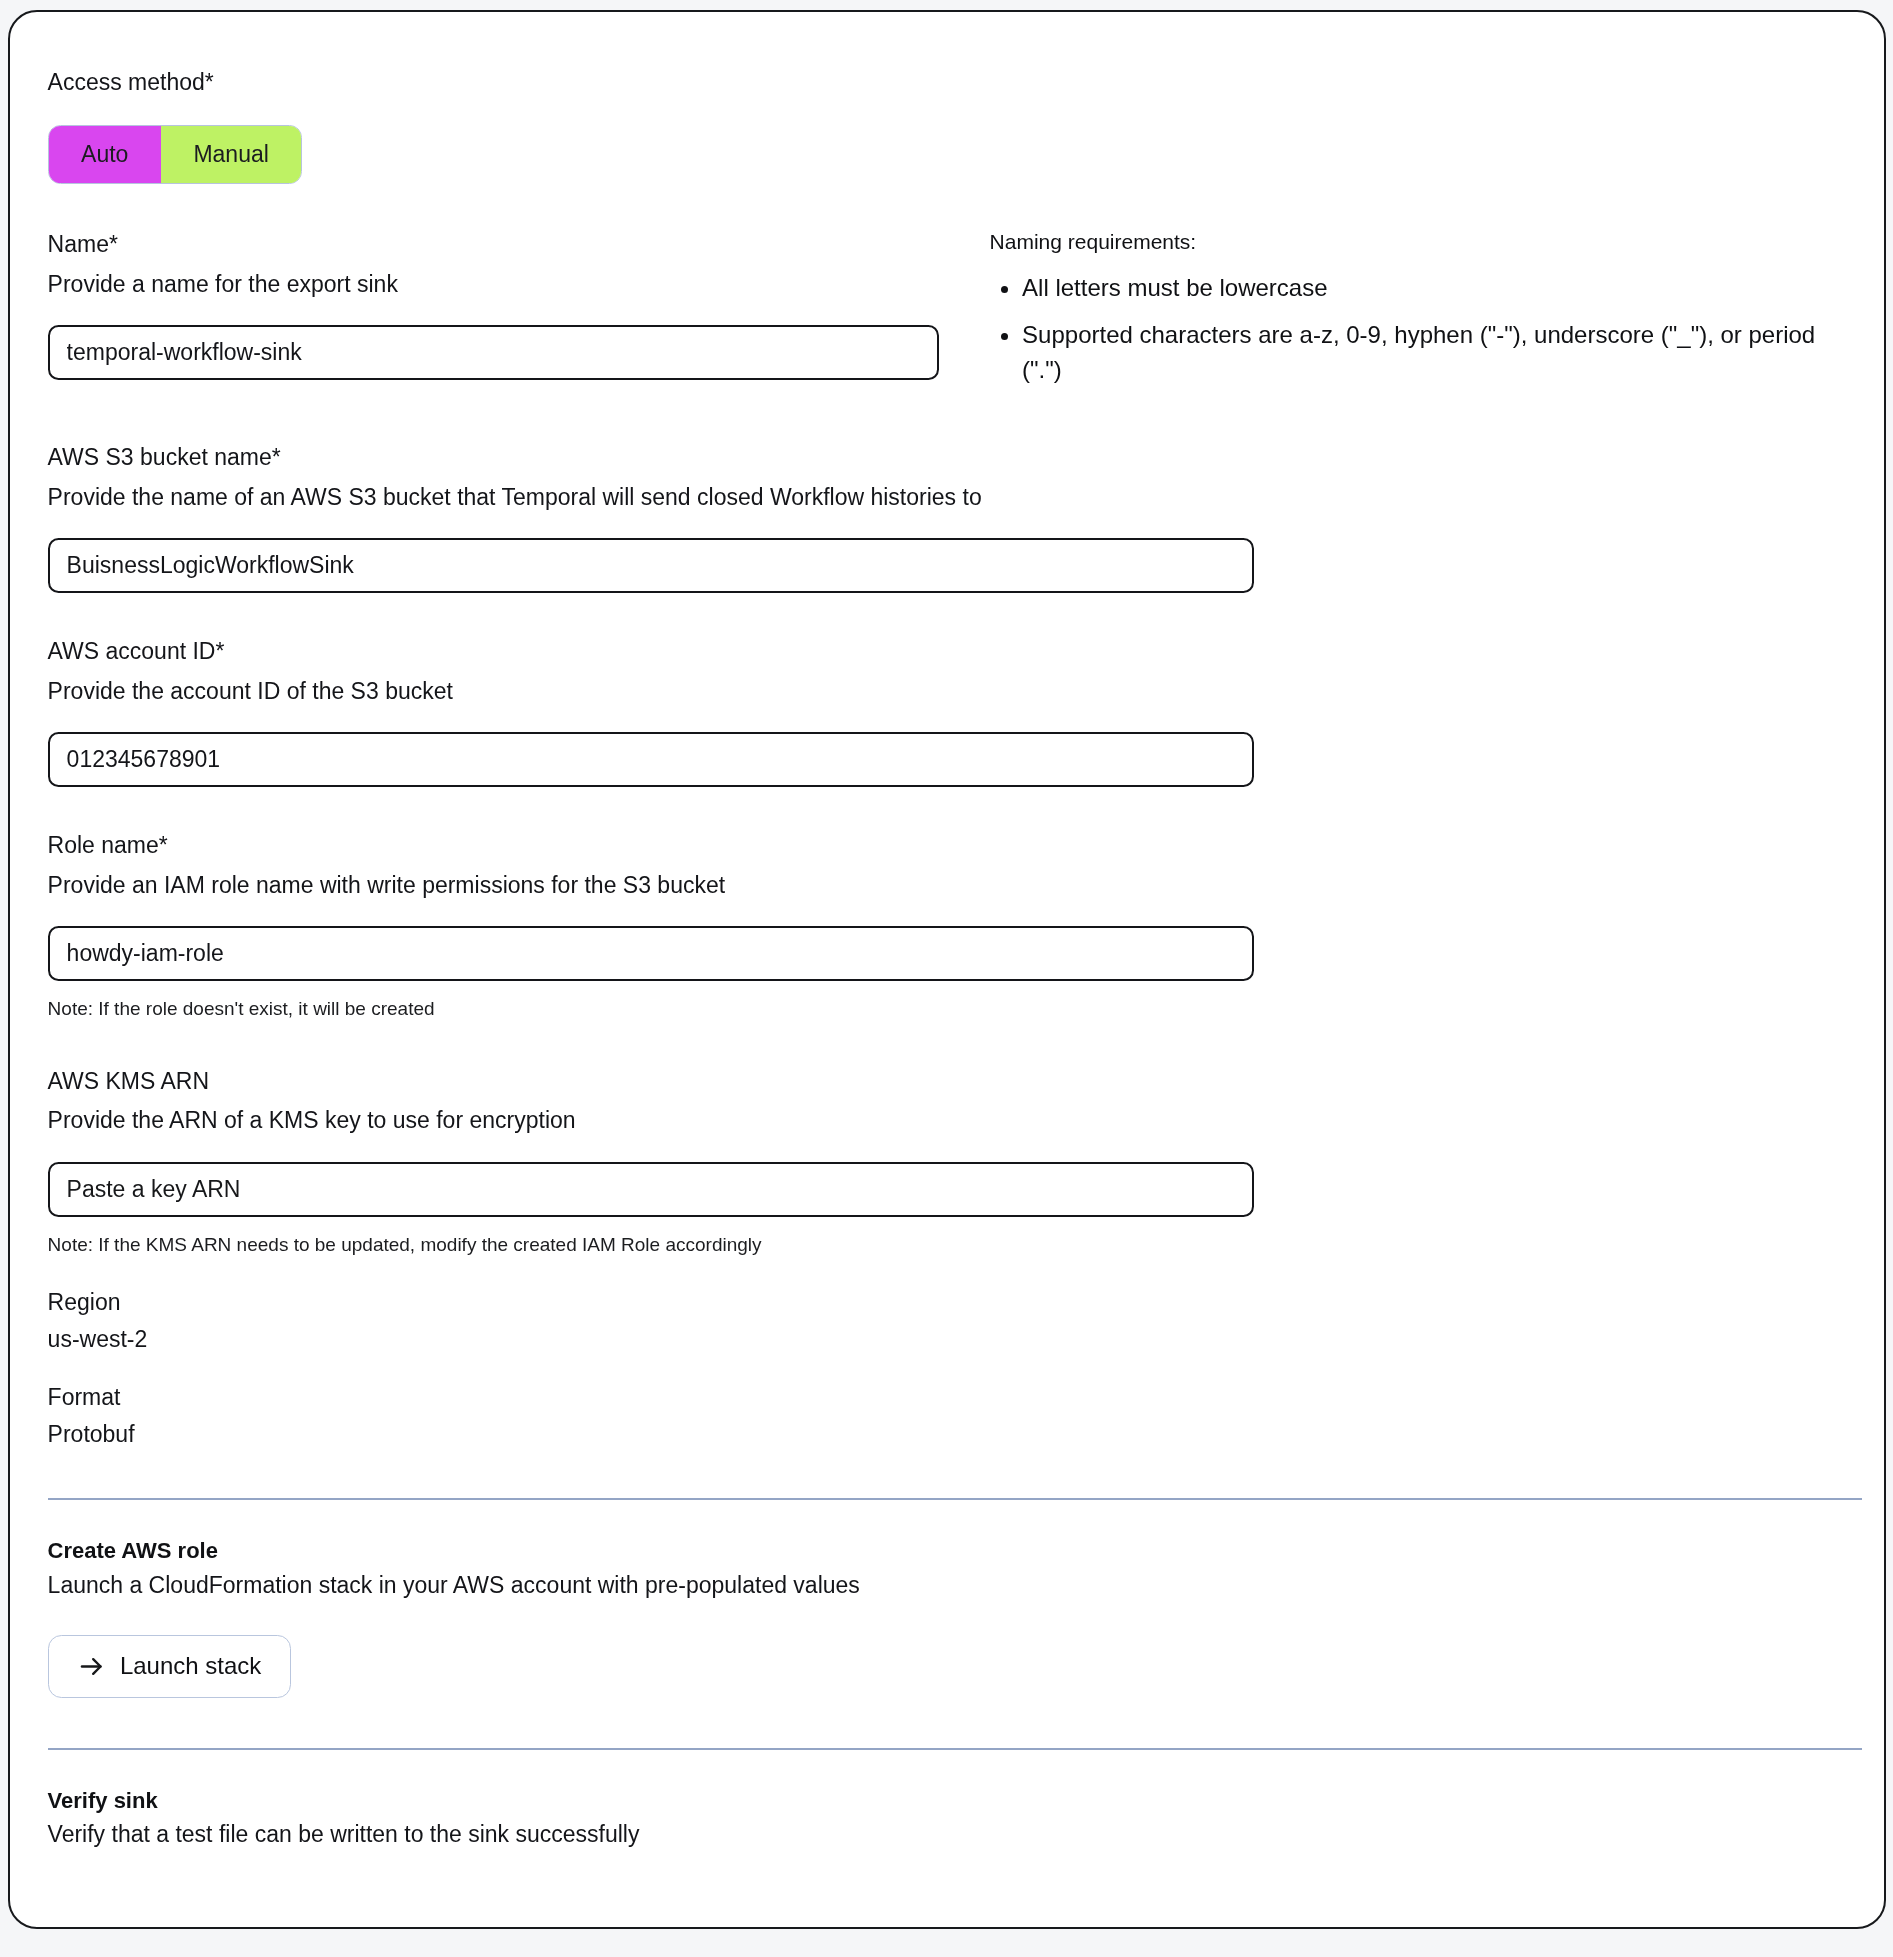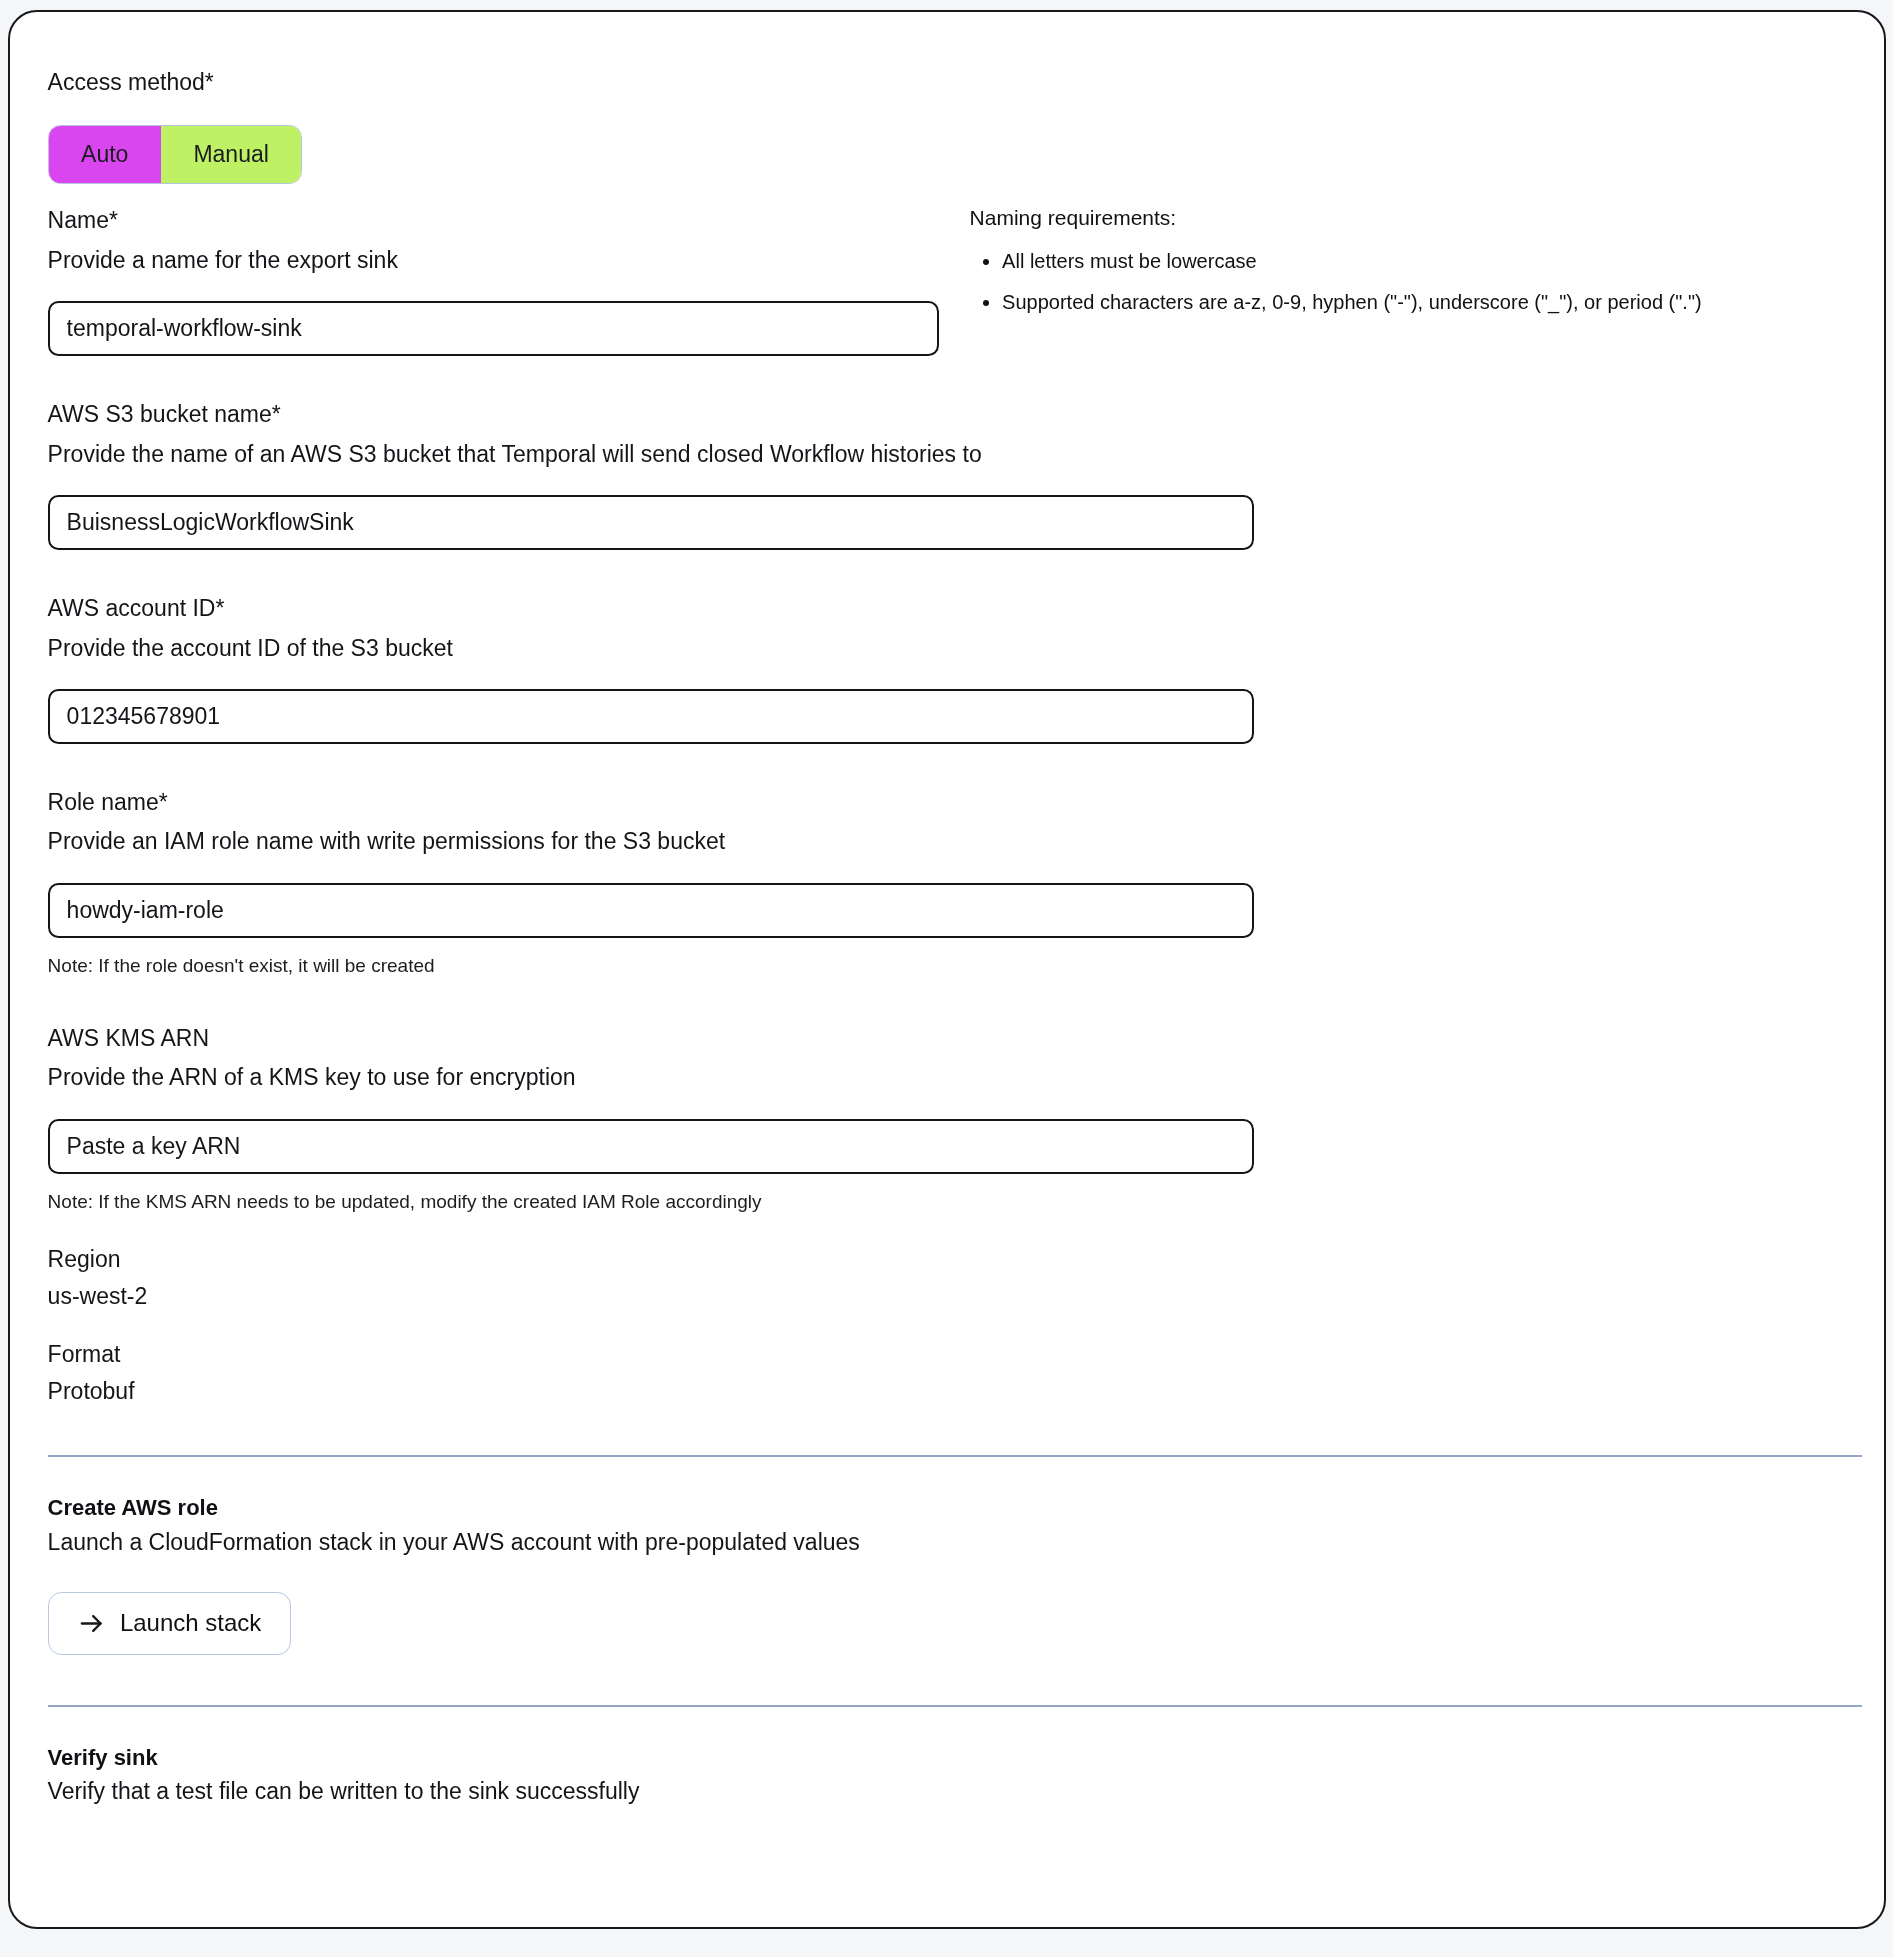--- a/index.html
+++ b/index.html
@@ -37,27 +37,27 @@
     display: flex; align-items: center; justify-content: center;
     font-size: 23px;
     padding: 0 32.5px;
     cursor: pointer;
     background: #bef264;
     color: #1b1c20;
   }
   .segment.active { background: #d946ef; }
 
   
-  .row-2col { display: flex; margin-top: 20px; }
+  .row-2col { display: flex; margin-top: 44px; gap: 20px; }
   .col-left { width: 922px; flex: 0 0 922px; }
   .col-right { flex: 1; padding-left: 0px; max-width: 908px; }
 
   .req-title { font-size: 21px; line-height: 1.35; color: #101114; }
   .req-list { margin-top: 15.3px; padding-left: 32.5px; }
-  .req-list li { font-size: 20px; line-height: 1.45; margin-bottom: 11.5px; color: #101114; }
+  .req-list li { font-size: 24px; line-height: 1.45; margin-bottom: 11.5px; color: #101114; }
 
   .field { margin-top: 42px; }
   .field.first { margin-top: 0; }
   input.text-input {
     display: block;
     margin-top: 25px;
     height: 55px;
     border: 2.4px solid #141519;
     border-radius: 10.5px;
     font-size: 23px;

